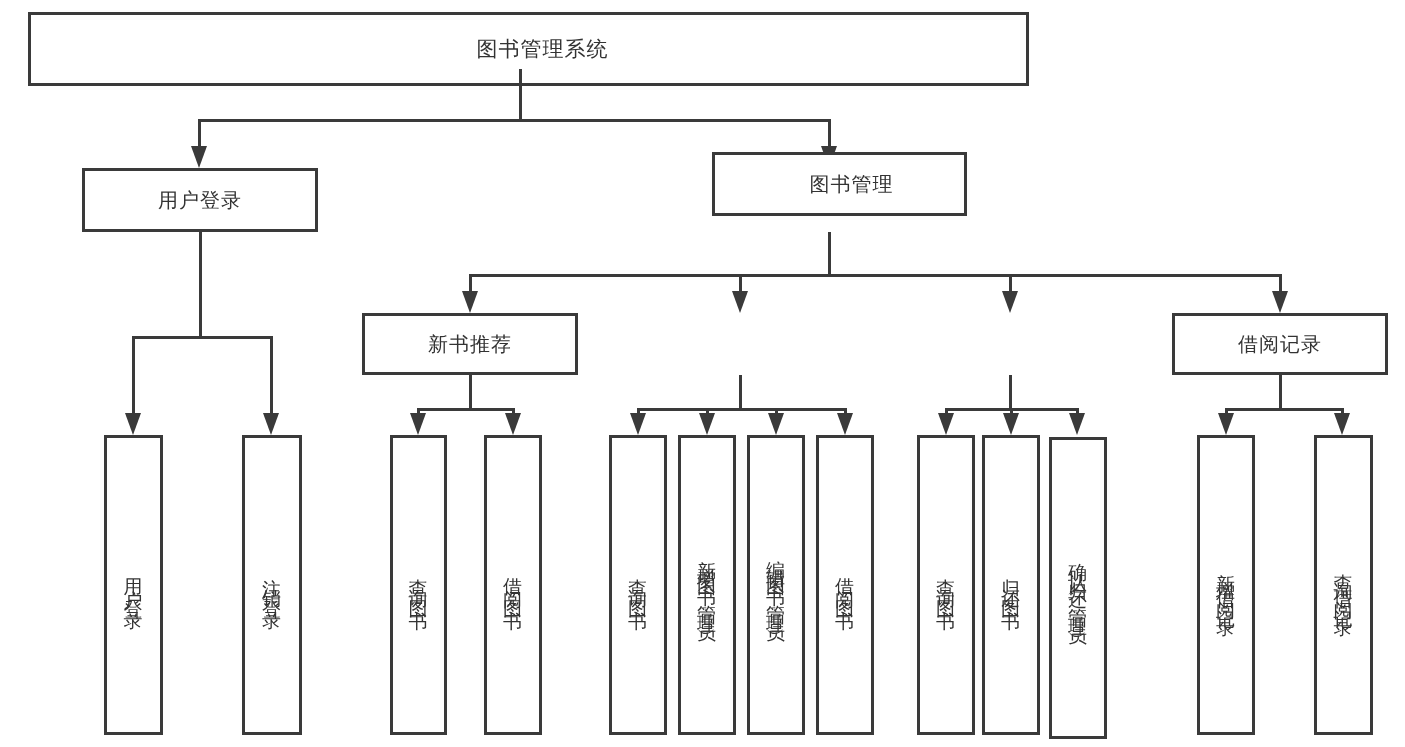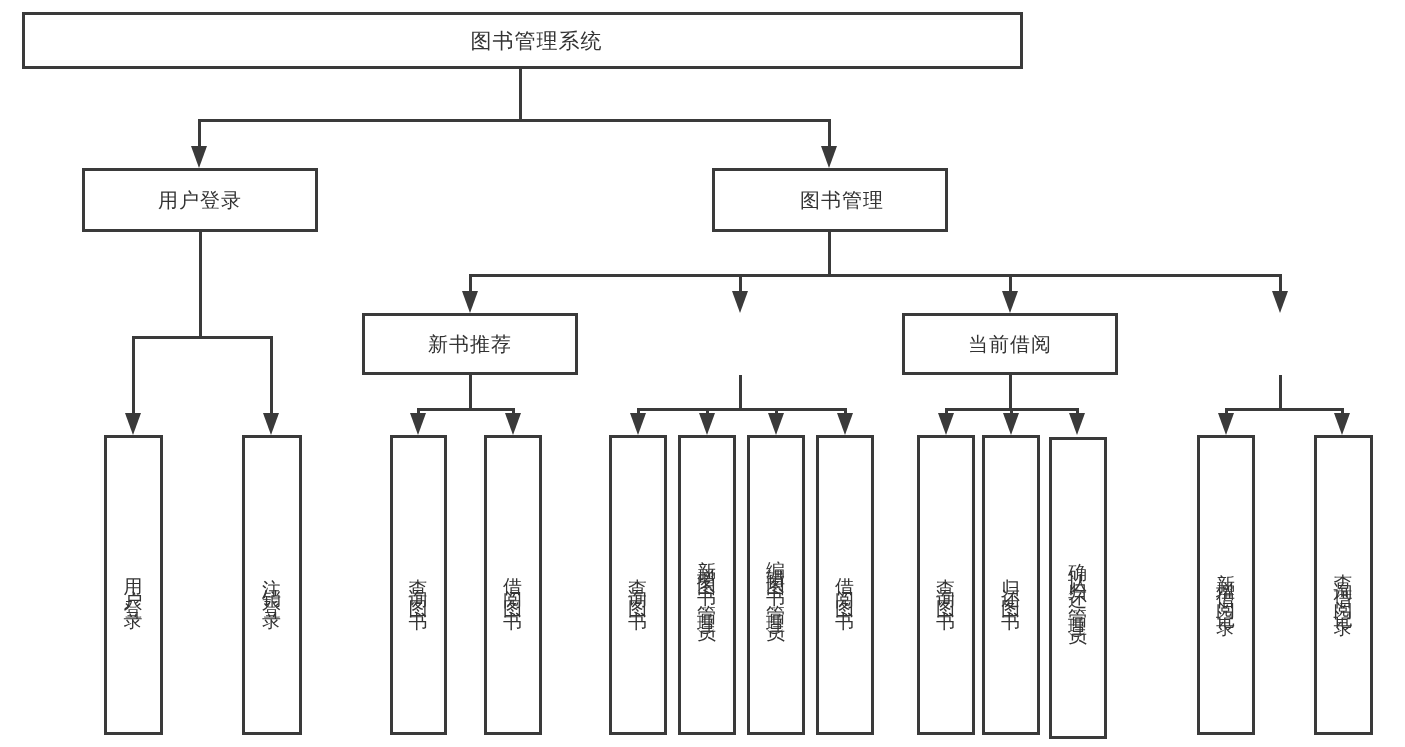--- a/index.html
+++ b/index.html
@@ -61,35 +61,35 @@
     text-shadow: 2px 1px 0 rgba(226, 110, 110, 0.55);
     letter-spacing: 1px;
     white-space: nowrap;
   }
 </style>
 </head>
 <body>
 
 <div class="canvas">
 
-  <div class="box root-box" style="left:22px; top:12px; width:1001px; height:57px;padding-left:28px;">
+  <div class="box root-box" style="left:28px; top:12px; width:1001px; height:74px;padding-left:28px;">
     <span>图书管理系统</span>
   </div>
 
   <div class="vline" style="left:519px; top:69px; height:50px;"></div>
   <div class="hline" style="left:198px; top:119px; width:633px;"></div>
   <div class="vline" style="left:198px; top:119px; height:28px;"></div>
   <div class="arrow-down" style="left:191px; top:146px;"></div>
   <div class="vline" style="left:828px; top:119px; height:28px;"></div>
   <div class="arrow-down" style="left:821px; top:146px;"></div>
 
   <div class="box" style="left:82px; top:168px; width:236px; height:64px;">
     <span>用户登录</span>
   </div>
-  <div class="box" style="left:712px; top:168px; width:236px; height:64px;padding-left:24px;">
+  <div class="box" style="left:712px; top:152px; width:255px; height:64px;padding-left:24px;">
     <span>图书管理</span>
   </div>
 
   <div class="vline" style="left:199px; top:232px; height:104px;"></div>
   <div class="hline" style="left:132px; top:336px; width:140px;"></div>
   <div class="vline" style="left:132px; top:336px; height:78px;"></div>
   <div class="arrow-down" style="left:125px; top:413px;"></div>
   <div class="vline" style="left:270px; top:336px; height:78px;"></div>
   <div class="arrow-down" style="left:263px; top:413px;"></div>
 
@@ -100,22 +100,22 @@
   <div class="vline" style="left:739px; top:274px; height:18px;"></div>
   <div class="arrow-down" style="left:732px; top:291px;"></div>
   <div class="vline" style="left:1009px; top:274px; height:18px;"></div>
   <div class="arrow-down" style="left:1002px; top:291px;"></div>
   <div class="vline" style="left:1279px; top:274px; height:18px;"></div>
   <div class="arrow-down" style="left:1272px; top:291px;"></div>
 
   <div class="box" style="left:362px; top:313px; width:216px; height:62px;">
     <span>新书推荐</span>
   </div>
-  <div class="box" style="left:902px; top:313px; width:216px; height:62px;">
-    <span>当前借阅</span>
+  <div class="box" style="left:1172px; top:313px; width:216px; height:62px;">
+    <span>借阅记录</span>
   </div>
 
   <div class="vline" style="left:469px; top:375px; height:33px;"></div>
   <div class="hline" style="left:417px; top:408px; width:98px;"></div>
   <div class="vline" style="left:417px; top:408px; height:7px;"></div>
   <div class="arrow-down" style="left:410px; top:413px;"></div>
   <div class="vline" style="left:512px; top:408px; height:7px;"></div>
   <div class="arrow-down" style="left:505px; top:413px;"></div>
 
   <div class="vline" style="left:739px; top:375px; height:33px;"></div>

